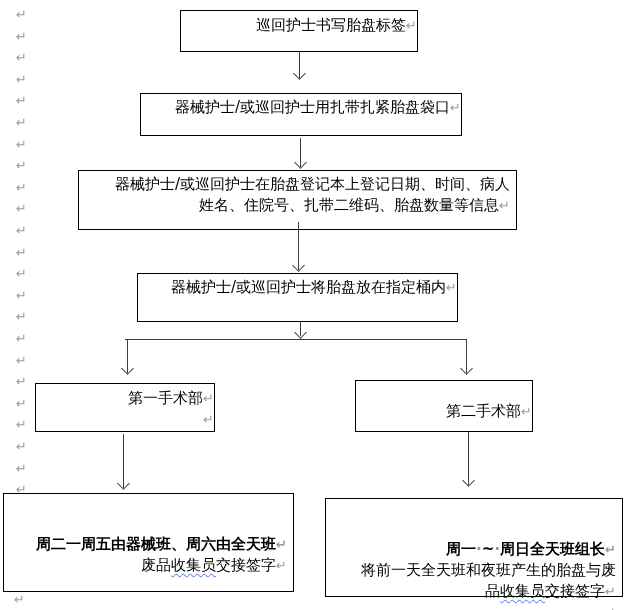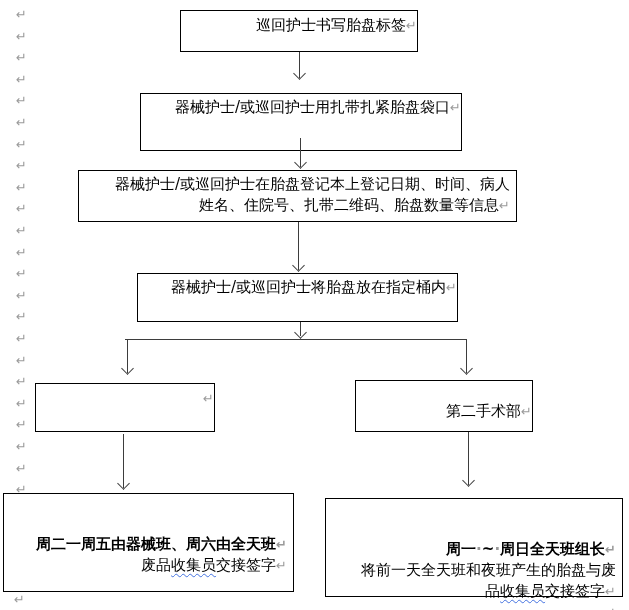--- a/index.html
+++ b/index.html
@@ -56,48 +56,49 @@
       <span class="pmark" style="left: 16px; top: 483.2px;">↵</span>
     </div>
 
   <div class="fbox center" style="left:180px;top:10px;width:238px;height:42px;padding-top:4px;">
     <span class="line"><span>巡回护士书写胎盘标签</span><span class="ret">↵</span></span>
   </div>
 
   <div class="shaft" style="left:299px;top:52px;height:26px;"></div>
   <div class="ahead" style="left:295px;top:69px;"></div>
 
-  <div class="fbox center" style="left:140px;top:93px;width:322px;height:58px;padding-top:3px;">
+  <div class="fbox center" style="left:140px;top:93px;width:322px;height:43px;padding-top:3px;">
     <span class="line"><span>器械护士/或巡回护士用扎带扎紧胎盘袋口</span><span class="ret">↵</span></span>
   </div>
 
   <div class="shaft" style="left:300px;top:138px;height:29px;"></div>
   <div class="ahead" style="left:296px;top:158px;"></div>
 
-  <div class="fbox pad" style="left:78px;top:170px;width:439px;height:52px;">
+  <div class="fbox pad" style="left:78px;top:170px;width:439px;height:60px;">
     <span class="line">器械护士/或巡回护士在胎盘登记本上登记日期、时间、病人</span>
     <span class="line"><span>姓名、住院号、扎带二维码、胎盘数量等信息</span><span class="ret">↵</span></span>
   </div>
 
   <div class="shaft" style="left:298px;top:222px;height:48px;"></div>
   <div class="ahead" style="left:294px;top:261px;"></div>
 
   <div class="fbox center" style="left:137px;top:273px;width:321px;height:49px;padding-top:3px;">
     <span class="line"><span>器械护士/或巡回护士将胎盘放在指定桶内</span><span class="ret">↵</span></span>
   </div>
 
   <div class="shaft" style="left:300px;top:322px;height:14px;"></div>
   <div class="ahead" style="left:296px;top:328px;"></div>
   <div class="hline" style="left:125px;top:339px;width:342px;"></div>
   <div class="shaft" style="left:127px;top:340px;height:33px;"></div>
   <div class="ahead" style="left:123px;top:364px;"></div>
   <div class="shaft" style="left:466px;top:340px;height:33px;"></div>
   <div class="ahead" style="left:462px;top:364px;"></div>
 
   <div class="fbox" style="left:35px;top:383px;width:180px;height:49px;padding-top:4px;">
+    <span class="line center"><span>第一手术部</span><span class="ret">↵</span></span>
     <span class="line" style="padding-left:3px;"><span class="ret">↵</span></span>
   </div>
 
   <div class="fbox" style="left:355px;top:380px;width:178px;height:52px;padding-top:20px;">
     <span class="line center"><span>第二手术部</span><span class="ret">↵</span></span>
   </div>
 
   <div class="shaft" style="left:123px;top:434px;height:54px;"></div>
   <div class="ahead" style="left:119px;top:479px;"></div>
   <div class="shaft" style="left:468px;top:432px;height:53px;"></div>

